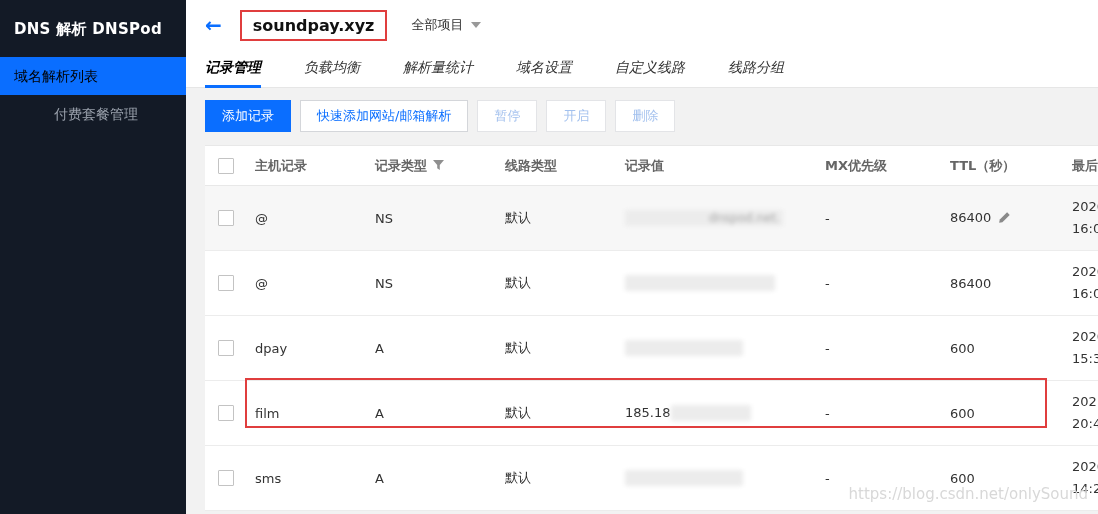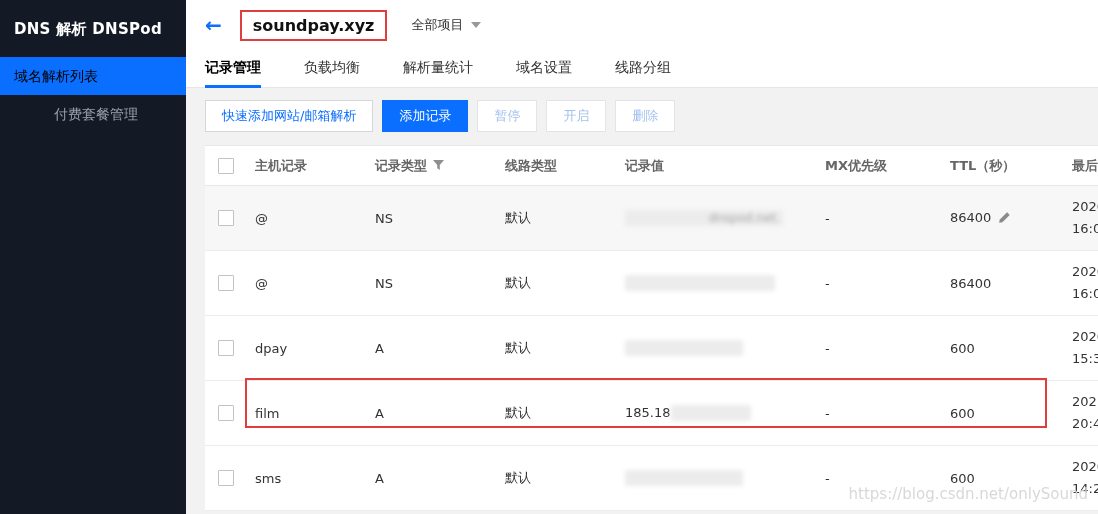--- a/index.html
+++ b/index.html
@@ -16,21 +16,21 @@
   .side-item + .side-item { margin-top:0;margin-left:40px; }
   .side-nav .side-item:nth-child(2), .side-nav .side-item:nth-child(3) { margin-top:0; height:38px; }
   
   .main { margin-left:186px; height:514px; display:flex; flex-direction:column; }
   .page-header { height:50px; background:#fff; display:flex; align-items:center; padding-left:19px; flex:0 0 auto; }
   .back-icon { color:#0a6eff; font-size:20px; font-weight:bold; cursor:pointer; line-height:1; }
   .domain-box { margin-left:18px; border:2px solid #e03e3e; padding:4px 11px; font-size:16px; font-weight:bold; color:#111; }
   .project-filter { margin-left:24px; font-size:13px; color:#333; display:flex; align-items:center; gap:8px; cursor:pointer; }
   .caret-down { width:0; height:0; border-left:5px solid transparent; border-right:5px solid transparent; border-top:6px solid #999; }
   
-  .tabs { height:38px; background:#fff; border-bottom:1px solid #e6e6e6; display:flex; align-items:stretch; padding-left:19px; column-gap:43px; flex:0 0 auto; }
+  .tabs { height:38px; background:#fff; border-bottom:1px solid #e6e6e6; display:flex; align-items:stretch; padding-left:19px; column-gap:43px; flex:0 0 auto;font-style:italic; }
   .tab { font-size:14px; color:#333; display:flex; align-items:center; position:relative; cursor:pointer; padding-bottom:2px; }
   .tab.active { font-weight:bold; color:#000; }
   .tab.active::after { content:""; position:absolute; left:0; right:0; bottom:-1px; height:3px; background:#0a6eff; }
   
   .content { flex:1; background:#f2f2f2; padding:12px 0 0 19px; position:relative; overflow:hidden; }
   .toolbar { display:flex; gap:9px; }
   .btn { height:32px; padding:0 16px; font-size:13px; border:1px solid transparent; background:#fff; cursor:pointer; font-family:inherit; }
   .btn-primary { background:#0a6eff; color:#fff; border-color:#0a6eff; }
   .btn-secondary { color:#0a6eff; border-color:#d4d6da; }
   .btn-disabled { color:#a3c1ee; border-color:#e3e4e7; cursor:default; }
@@ -76,28 +76,29 @@
       <span>全部项目</span>
       <span class="caret-down"></span>
     </span>
   </div>
 
   <div class="tabs">
     <span class="tab active">记录管理</span>
     <span class="tab">负载均衡</span>
     <span class="tab">解析量统计</span>
     <span class="tab">域名设置</span>
+    <span class="tab">自定义线路</span>
     <span class="tab">线路分组</span>
   </div>
 
   <div class="content">
 
     <div class="toolbar">
+      <button class="btn btn-primary">添加记录</button>
       <button class="btn btn-secondary">快速添加网站/邮箱解析</button>
-      <button class="btn btn-primary">添加记录</button>
       <button class="btn btn-disabled">暂停</button>
       <button class="btn btn-disabled">开启</button>
       <button class="btn btn-disabled">删除</button>
     </div>
 
     <div class="table">
       <div class="thead">
         <div class="cell col-check"><span class="checkbox"></span></div>
         <div class="cell col-host">主机记录</div>
         <div class="cell col-type">

